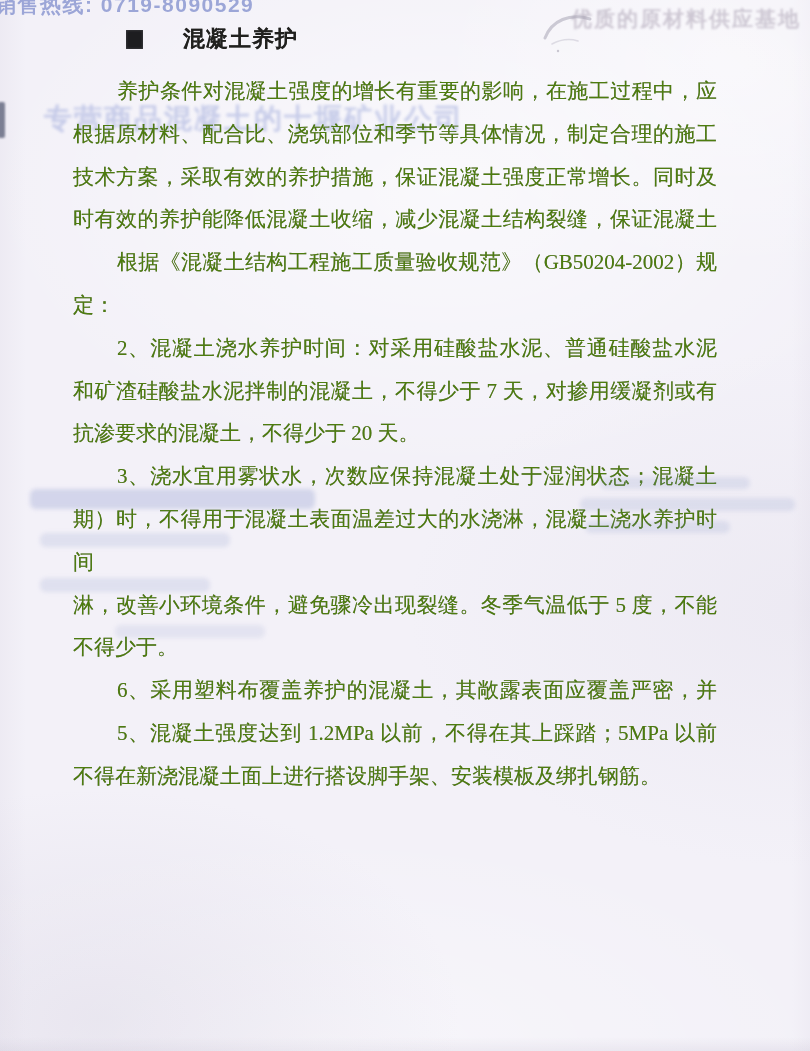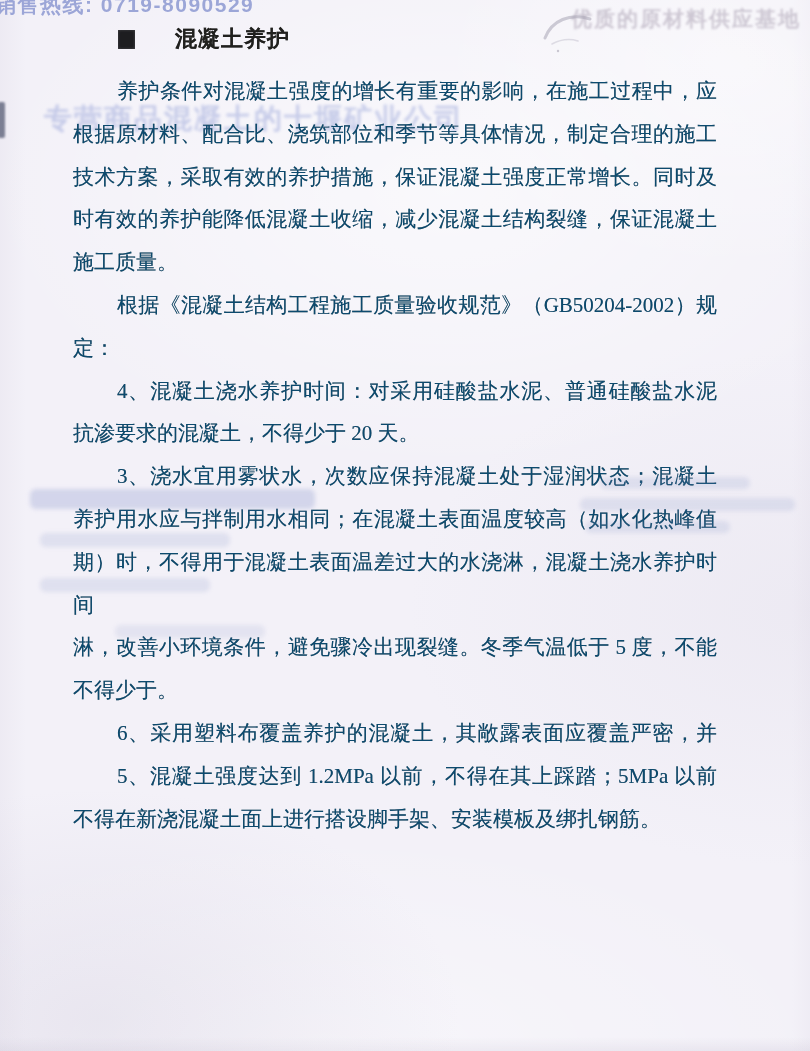--- a/index.html
+++ b/index.html
@@ -17,27 +17,27 @@
       radial-gradient(520px 330px at 12% 97%, rgba(190,183,206,.22), rgba(190,183,206,0) 70%),
       radial-gradient(560px 360px at 100% 58%, rgba(203,196,215,.16), rgba(203,196,215,0) 72%),
       radial-gradient(700px 300px at 40% 100%, rgba(255,255,255,.35), rgba(255,255,255,0) 75%),
       linear-gradient(to top,    rgba(205,199,216,.32), rgba(205,199,216,0) 14px),
       linear-gradient(to right,  rgba(213,208,223,.20), rgba(213,208,223,0) 26px),
       linear-gradient(to left,   rgba(213,208,223,.14), rgba(213,208,223,0) 18px);
   }
   .layer { position:relative; z-index:1; }
 
   
-  .heading { position:absolute; left:118px; top:24px; display:flex; align-items:center; gap:40px; }
+  .heading { position:absolute; left:126px; top:24px; display:flex; align-items:center; gap:40px; }
   .bullet  { width:17px; height:19px; background:#1d1d20; box-shadow:inset 0 0 3px #4a4a50; }
   .htext   { font-size:22px; font-weight:bold; color:#20201e; letter-spacing:1px;
              text-shadow:0 0 .6px rgba(30,30,28,.7); }
 
   
-  .docbody { position:absolute; left:73px; top:70px; width:644px; color:#0c4a6e; }
+  .docbody { position:absolute; left:73px; top:70px; width:644px; color:#4d7c0f; }
   .bl { font-size:21px; line-height:42.8px; text-align:justify; text-align-last:justify;
         overflow:hidden; text-shadow:0 0 .5px rgba(62,60,56,.55); }
   .bl.ind { text-indent:44px; }
   .bl.end { text-align-last:left; }
 
   
   .ghost { position:absolute; white-space:nowrap; pointer-events:none;
            font-family:"Liberation Sans","DejaVu Sans",sans-serif; }
   .hotline { left:-5px; top:-9px; font-size:21px; font-weight:bold; color:#8d99d2;
              letter-spacing:1.5px; filter:blur(.7px); opacity:.85; }
@@ -82,27 +82,26 @@
     <span class="htext">混凝土养护</span>
   </div>
 
   <div class="ghost company layer">专营商品混凝土的十堰矿业公司</div>
 
   <div class="docbody layer">
       <div class="bl ind">养护条件对混凝土强度的增长有重要的影响，在施工过程中，应</div>
       <div class="bl">根据原材料、配合比、浇筑部位和季节等具体情况，制定合理的施工</div>
       <div class="bl">技术方案，采取有效的养护措施，保证混凝土强度正常增长。同时及</div>
       <div class="bl">时有效的养护能降低混凝土收缩，减少混凝土结构裂缝，保证混凝土</div>
-      <div class="bl end">施工质量。</div>
       <div class="bl ind">根据《混凝土结构工程施工质量验收规范》（GB50204-2002）规</div>
       <div class="bl end">定：</div>
-      <div class="bl ind">4、混凝土浇水养护时间：对采用硅酸盐水泥、普通硅酸盐水泥</div>
+      <div class="bl ind">2、混凝土浇水养护时间：对采用硅酸盐水泥、普通硅酸盐水泥</div>
+      <div class="bl">和矿渣硅酸盐水泥拌制的混凝土，不得少于 7 天，对掺用缓凝剂或有</div>
       <div class="bl end">抗渗要求的混凝土，不得少于 20 天。</div>
       <div class="bl ind">3、浇水宜用雾状水，次数应保持混凝土处于湿润状态；混凝土</div>
-      <div class="bl">养护用水应与拌制用水相同；在混凝土表面温度较高（如水化热峰值</div>
       <div class="bl">期）时，不得用于混凝土表面温差过大的水浇淋，混凝土浇水养护时间</div>
       <div class="bl">淋，改善小环境条件，避免骤冷出现裂缝。冬季气温低于 5 度，不能</div>
       <div class="bl end">不得少于。</div>
       <div class="bl ind">6、采用塑料布覆盖养护的混凝土，其敞露表面应覆盖严密，并</div>
       <div class="bl ind">5、混凝土强度达到 1.2MPa 以前，不得在其上踩踏；5MPa 以前</div>
       <div class="bl end">不得在新浇混凝土面上进行搭设脚手架、安装模板及绑扎钢筋。</div>
     </div>
 
   <div class="gmark g1 layer"></div>
   <div class="gmark g2 layer"></div>

